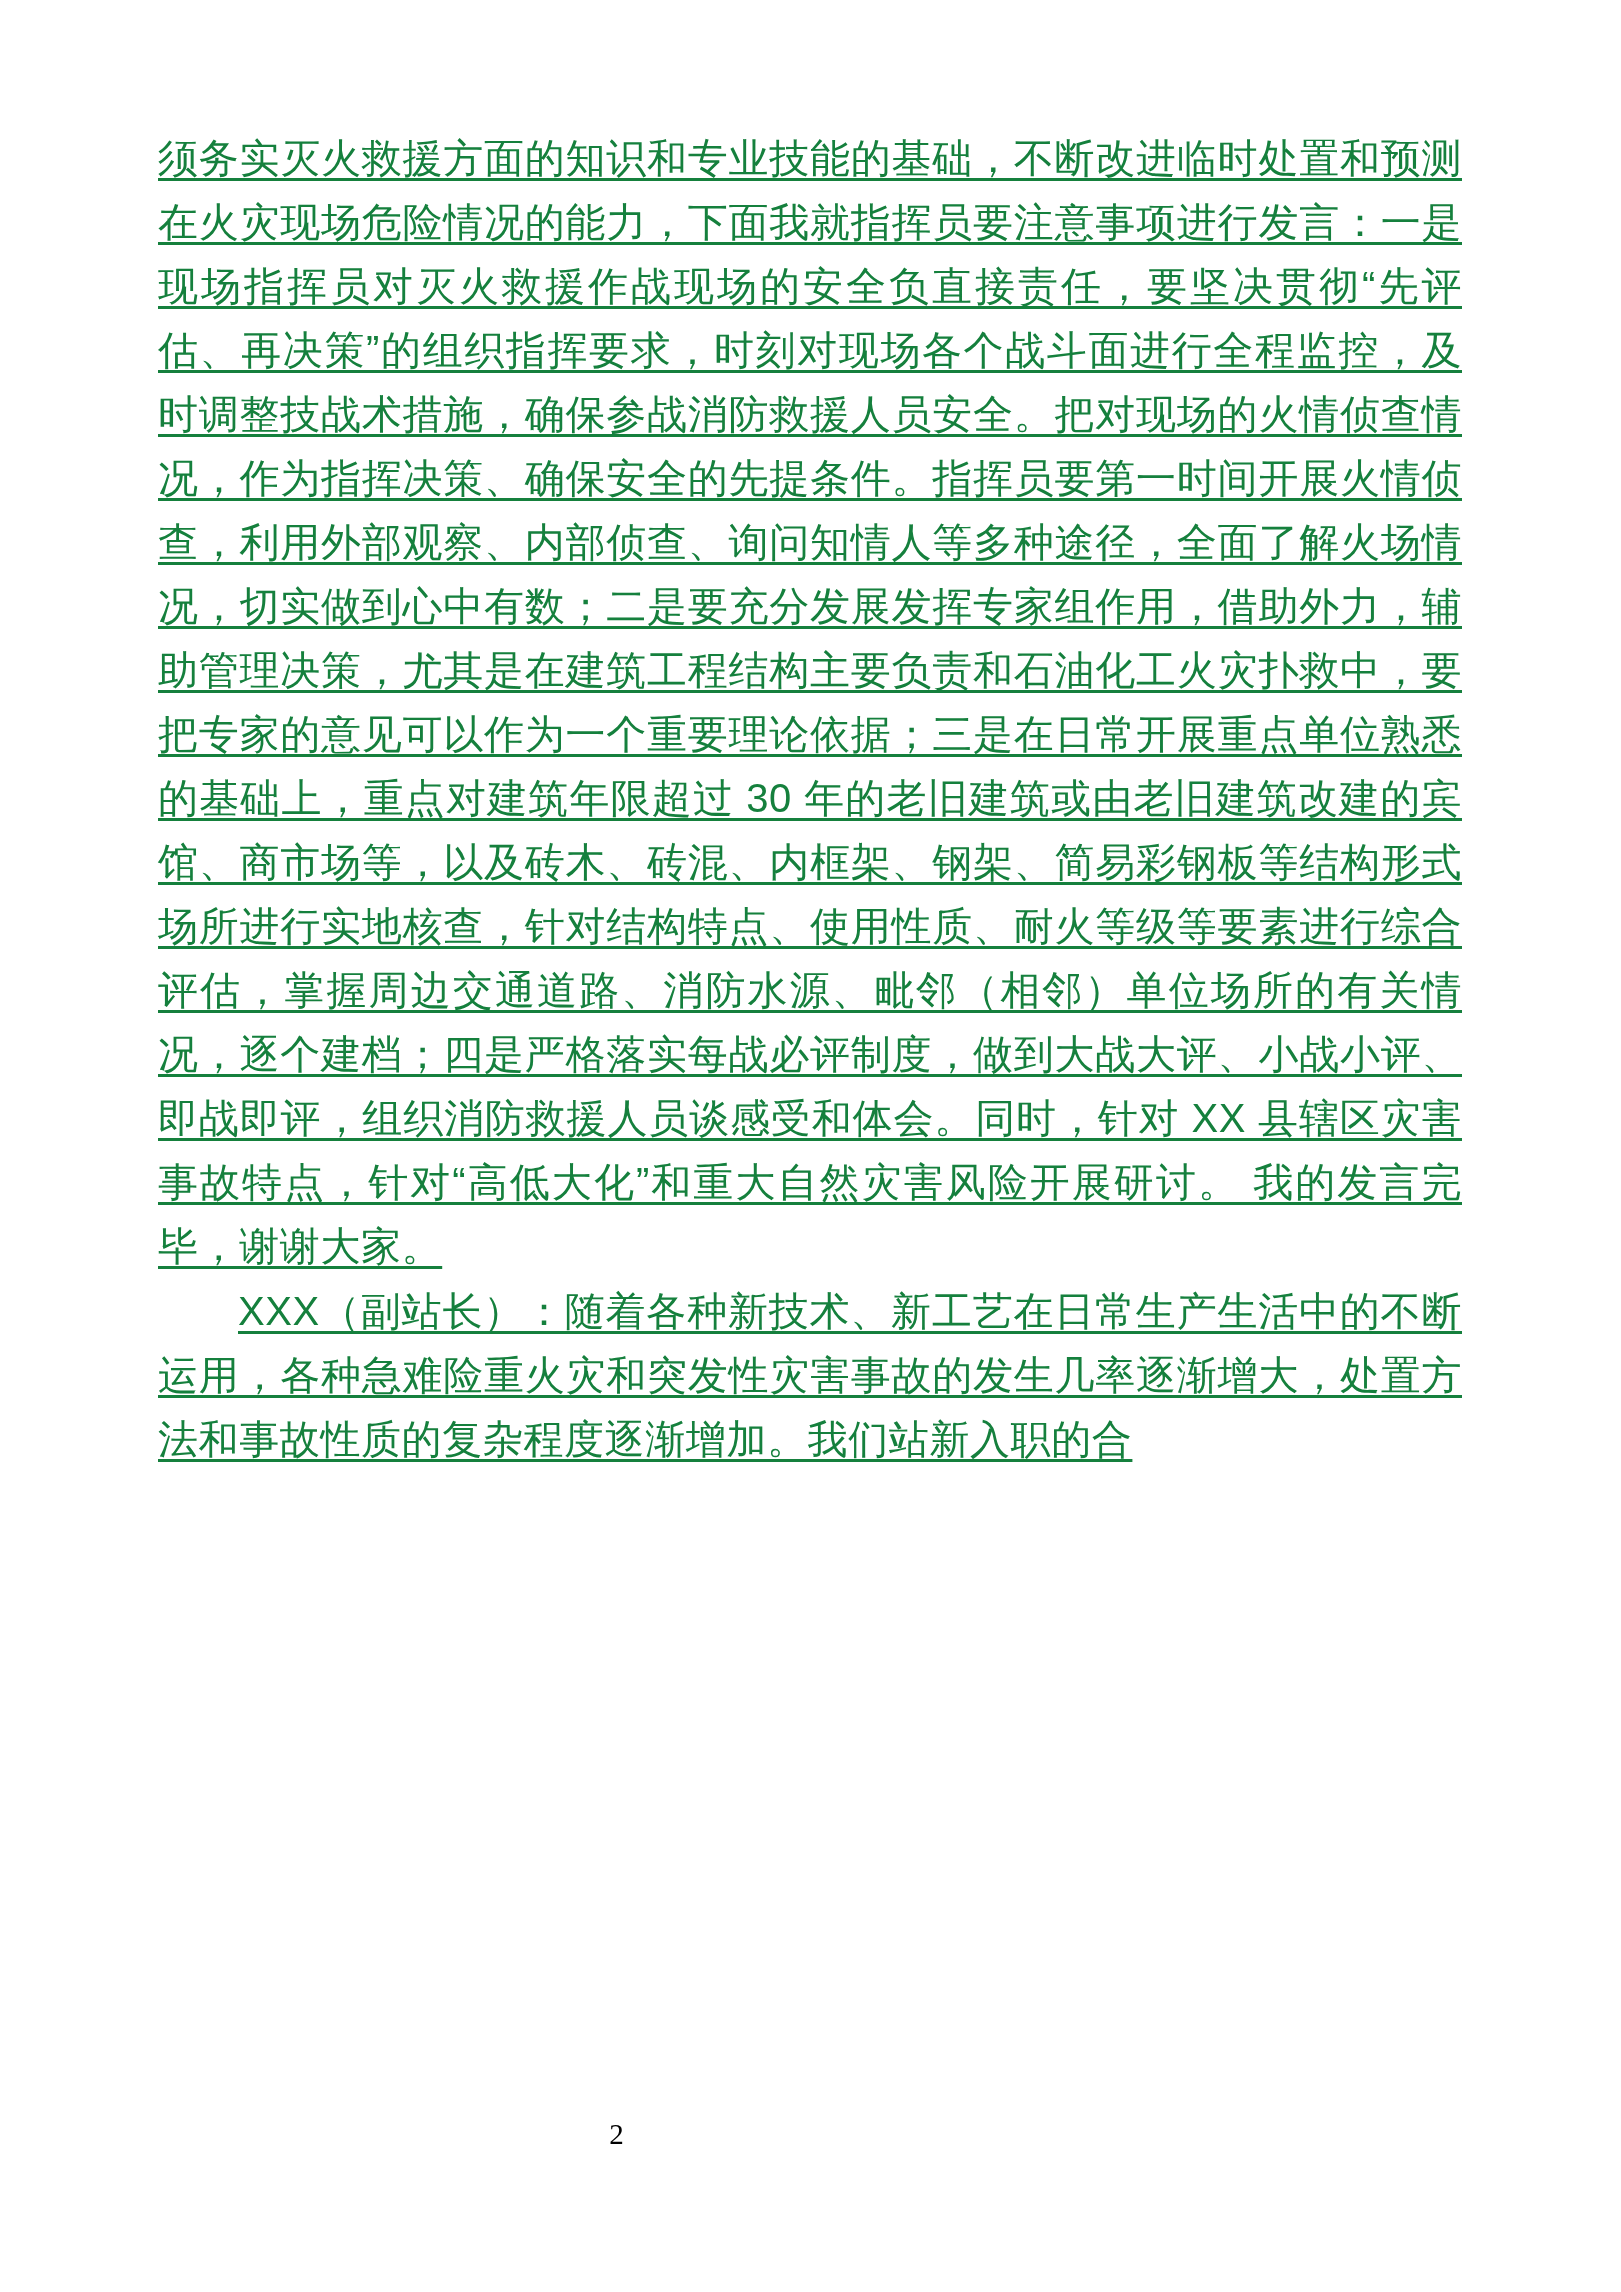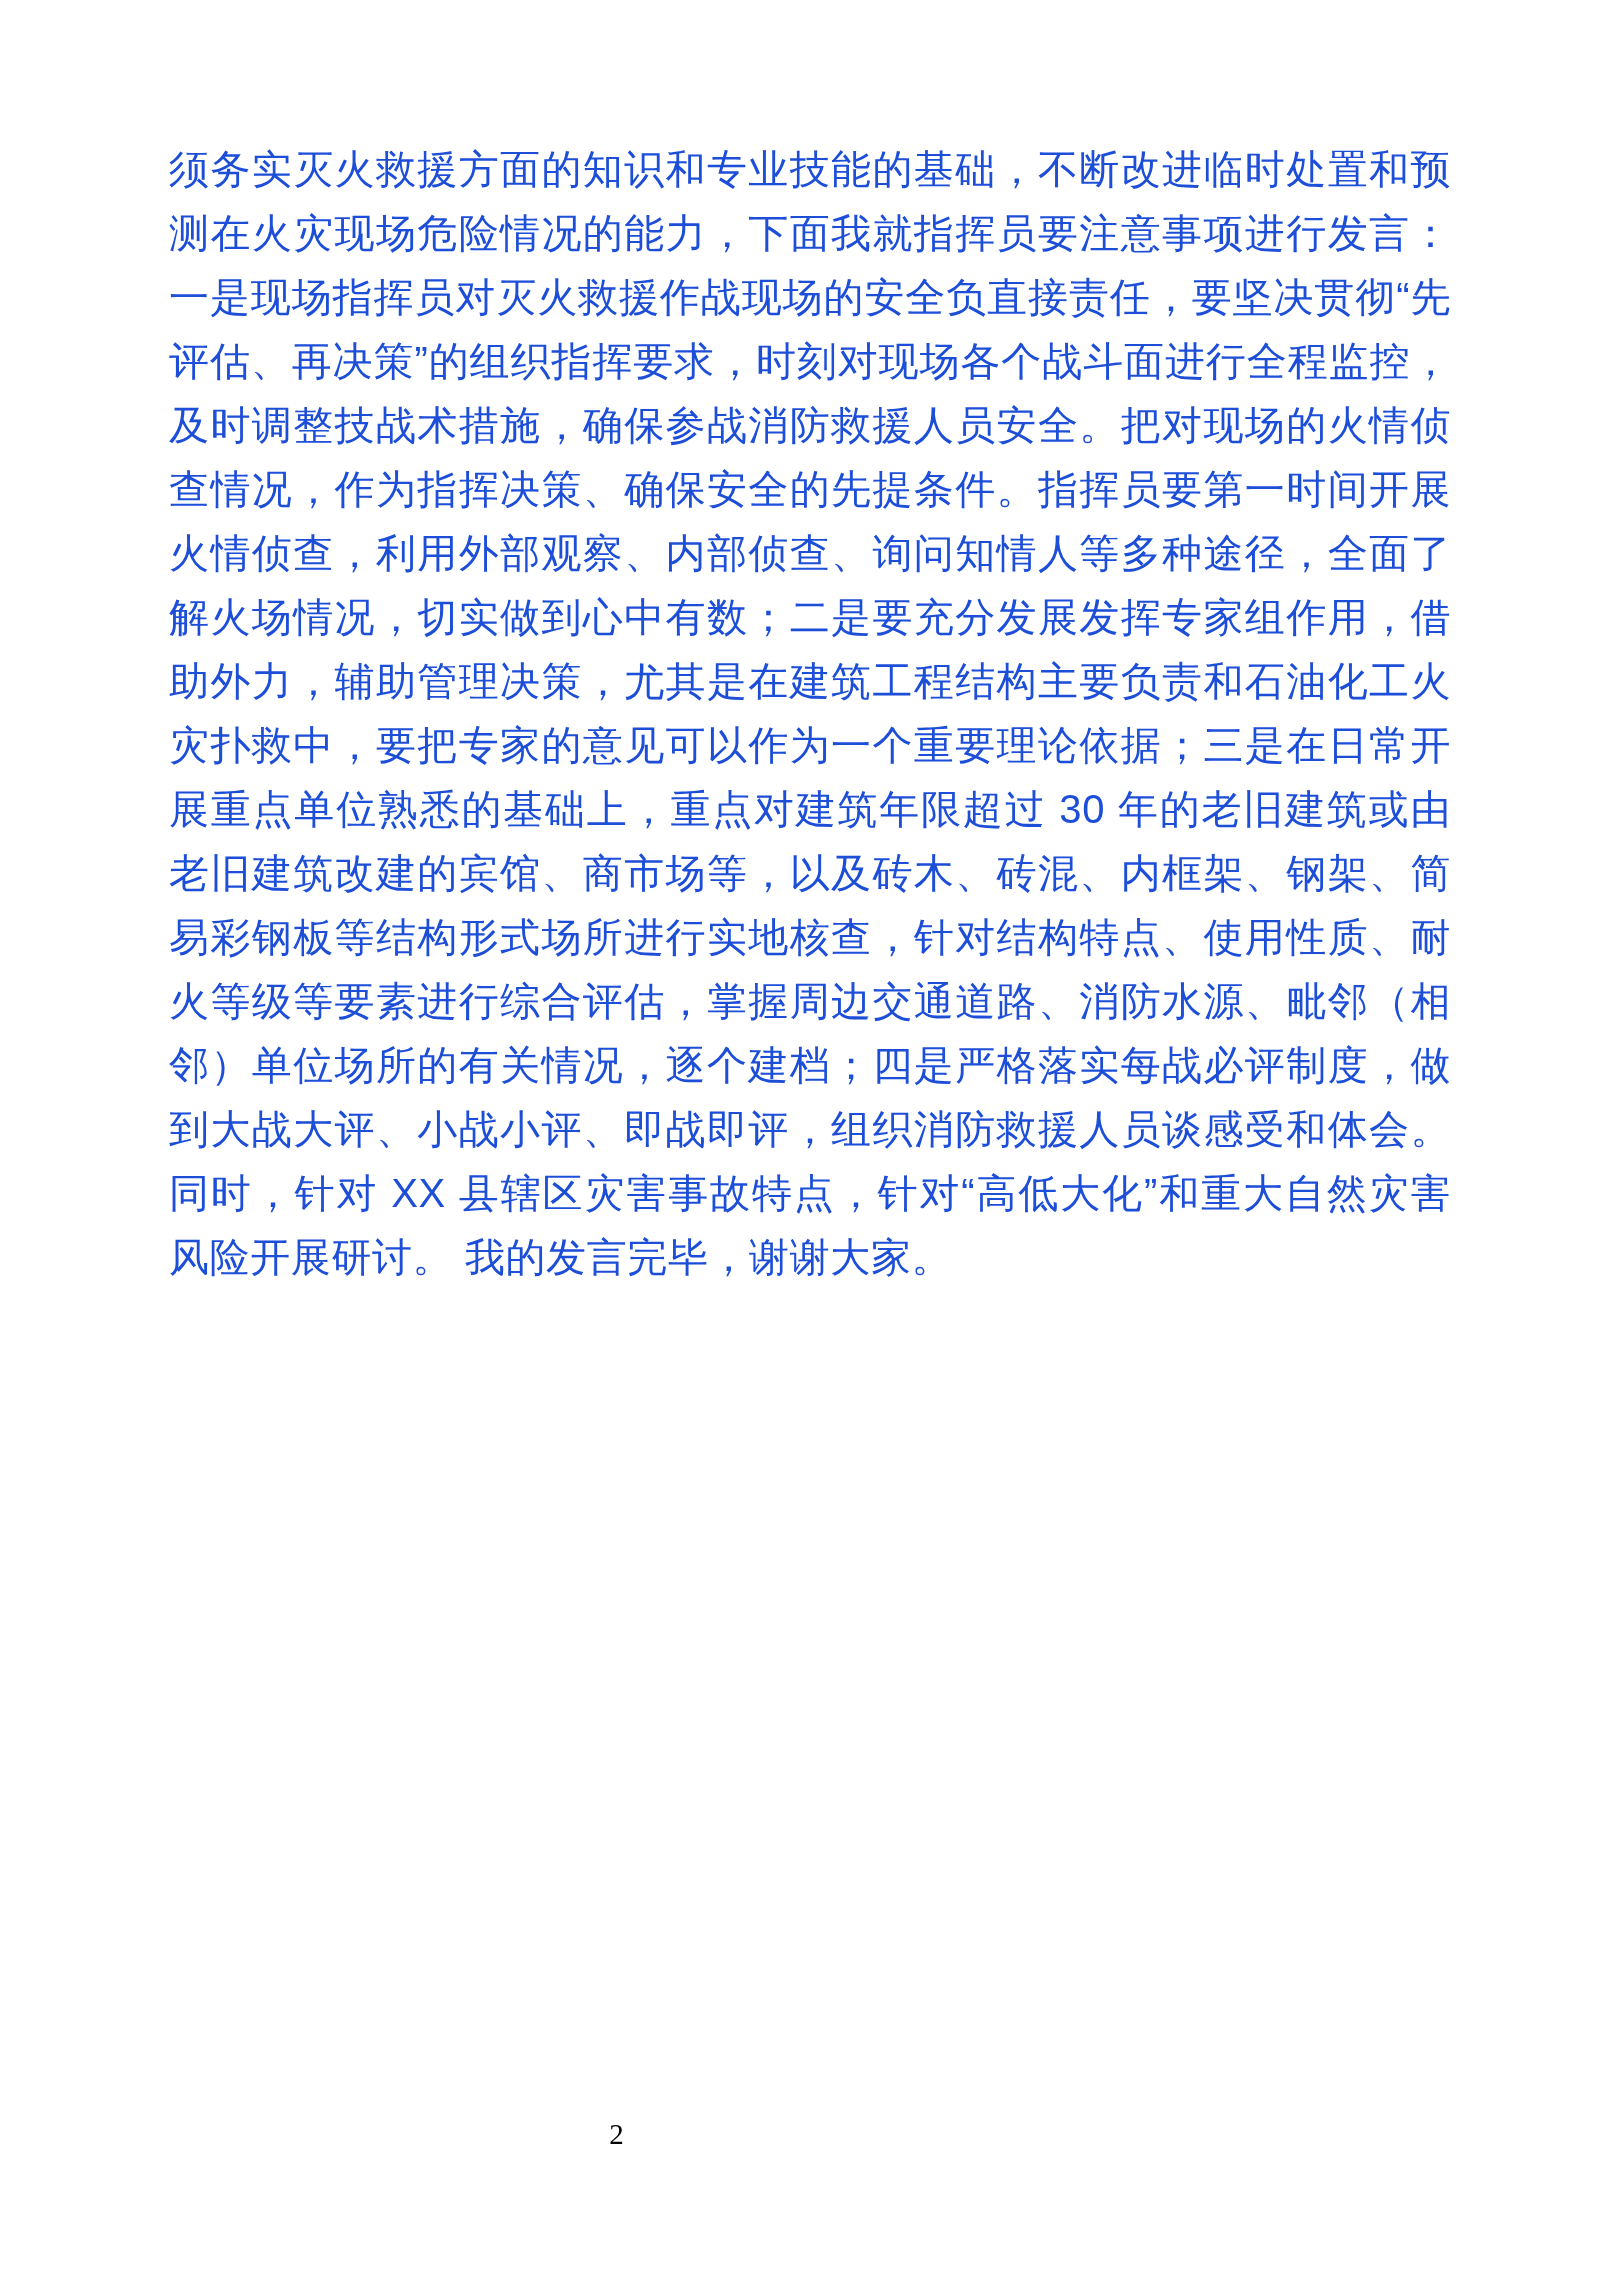--- a/index.html
+++ b/index.html
@@ -18,29 +18,30 @@
     overflow: hidden;
     box-sizing: border-box;
   }
   .content {
     position: absolute;
     left: 157px;
     top: 125px;
     width: 1306px;
   }
   .para {
-    margin: 12px;
+    margin: 1px;
     font-size: 40px;
     line-height: 64px;
-    color: #1d4ed8;
+    color: #15803d;
     letter-spacing: 0.6px;
     text-align: justify;
     text-justify: inter-character;
     text-align-last: left;
     word-break: break-all;
+    text-decoration: underline;
     text-decoration-thickness: 2.5px;
     text-underline-offset: 5.9px;
     -webkit-text-decoration-line: underline;
   }
   .para.indent {
     text-indent: 80px;
   }
   .para + .para {
     margin-top: 0;
   }
@@ -63,20 +64,21 @@
 </style>
 </head>
 <body>
 
 <div class="page">
 
   <div class="content">
 
     <p class="para">须务实灭火救援方面的知识和专业技能的基础，不断改进临时处置和预测在火灾现场危险情况的能力，下面我就指挥员要注意事项进行发言：一是现场指挥员对灭火救援作战现场的安全负直接责任，要坚决贯彻“先评估、再决策”的组织指挥要求，时刻对现场各个战斗面进行全程监控，及时调整技战术措施，确保参战消防救援人员安全。把对现场的火情侦查情况，作为指挥决策、确保安全的先提条件。指挥员要第一时间开展火情侦查，利用外部观察、内部侦查、询问知情人等多种途径，全面了解火场情况，切实做到心中有数；二是要充分发展发挥专家组作用，借助外力，辅助管理决策，尤其是在建筑工程结构主要负责和石油化工火灾扑救中，要把专家的意见可以作为一个重要理论依据；三是在日常开展重点单位熟悉的基础上，重点对建筑年限超过 30 年的老旧建筑或由老旧建筑改建的宾馆、商市场等，以及砖木、砖混、内框架、钢架、简易彩钢板等结构形式场所进行实地核查，针对结构特点、使用性质、耐火等级等要素进行综合评估，掌握周边交通道路、消防水源、毗邻（相邻）单位场所的有关情况，逐个建档；四是严格落实每战必评制度，做到大战大评、小战小评、即战即评，组织消防救援人员谈感受和体会。同时，针对 XX 县辖区灾害事故特点，针对“高低大化”和重大自然灾害风险开展研讨。 我的发言完毕，谢谢大家。</p>
 
+    <p class="para indent">XXX（副站长）：随着各种新技术、新工艺在日常生产生活中的不断运用，各种急难险重火灾和突发性灾害事故的发生几率逐渐增大，处置方法和事故性质的复杂程度逐渐增加。我们站新入职的合</p>
 
   </div>
 
   <div class="page-number">
     <span class="pn-inner">2</span>
   </div>
 
 </div>
 
 

